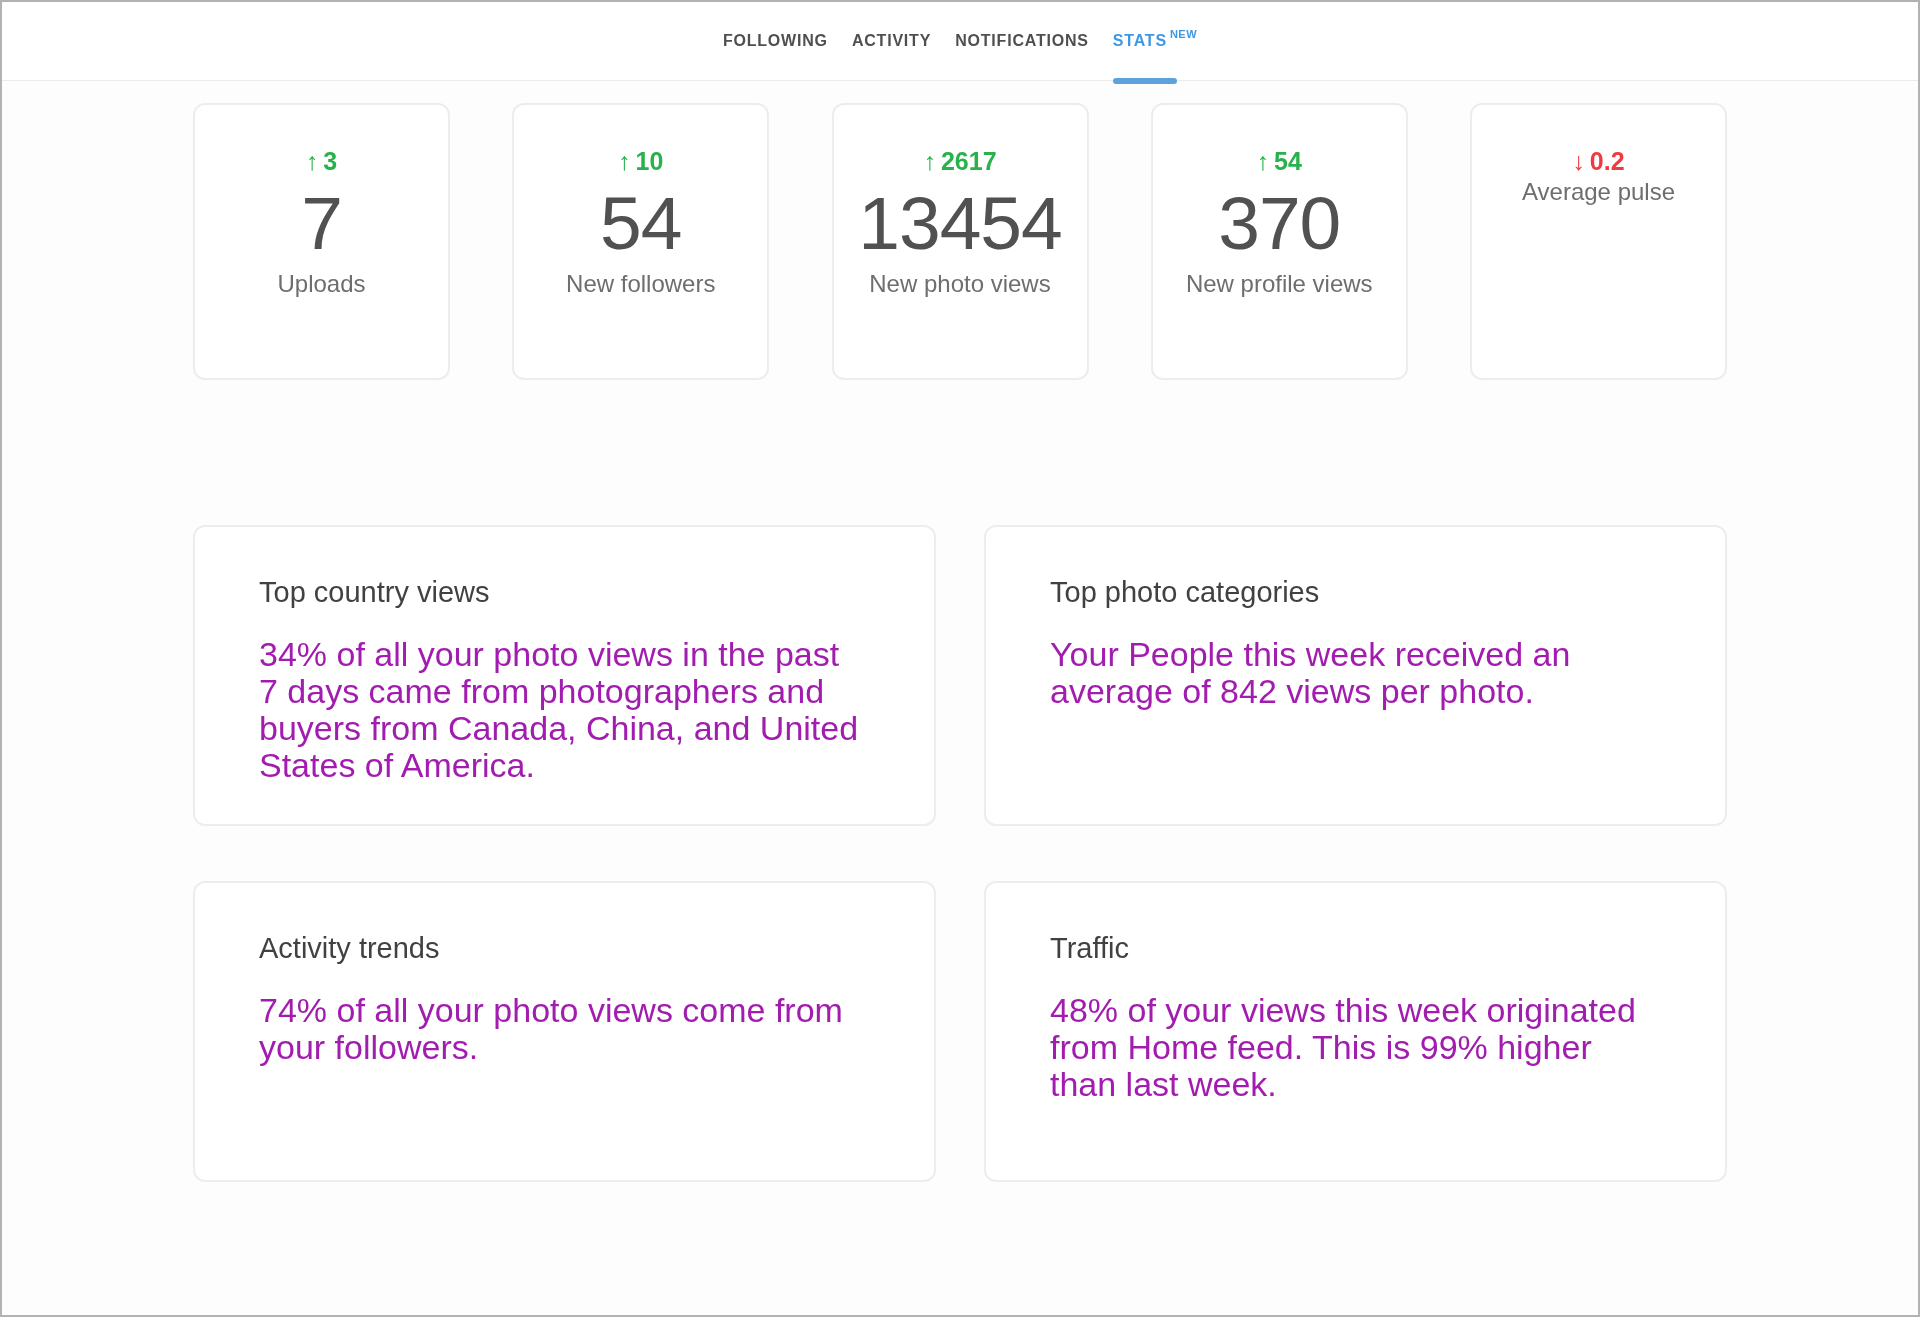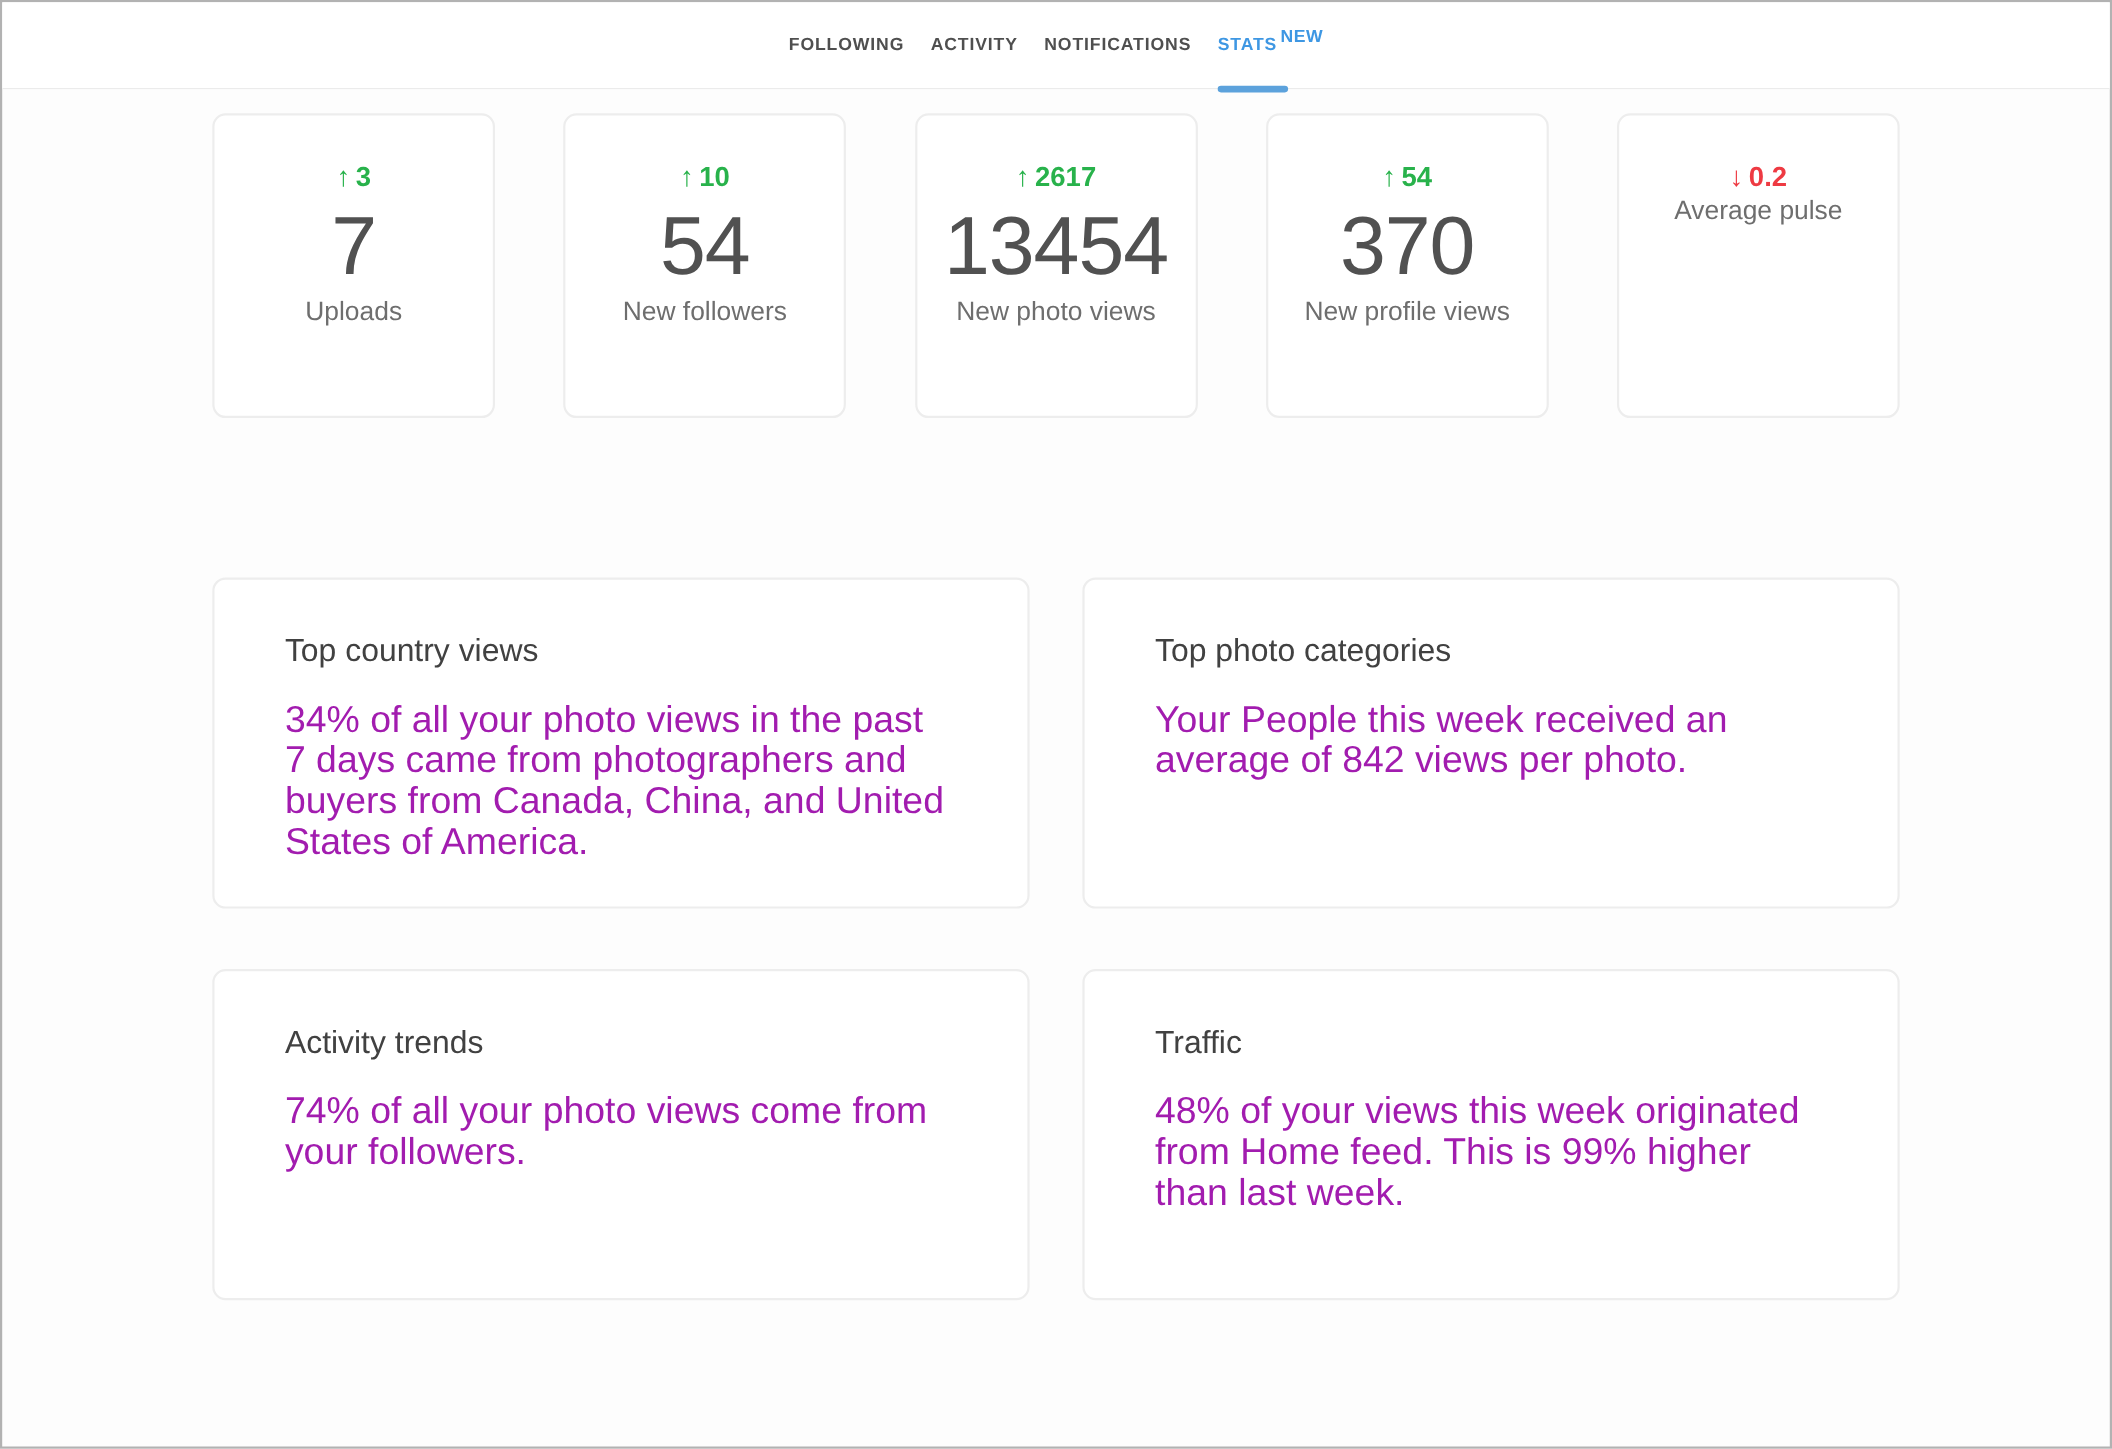--- a/index.html
+++ b/index.html
@@ -22,21 +22,21 @@
     height:79px;background:#ffffff;border-bottom:1px solid #ebebeb;
     display:flex;align-items:center;justify-content:center;gap:24px;
   }
   .tab{
     position:relative;height:100%;display:flex;align-items:center;
     font-size:16px;font-weight:bold;letter-spacing:0.8px;color:#4f4f4f;
     cursor:pointer;white-space:nowrap;
   }
   .tab.active{color:var(--accent-blue);justify-content:space-between;}
   .tab .sup{
-    font-size:16px;letter-spacing:0.5px;position:relative;top:-7px;margin-left:3px;
+    font-size:11px;letter-spacing:0.5px;position:relative;top:-7px;margin-left:3px;
   }
   .tab .underline{
     position:absolute;left:0;bottom:-4px;width:64px;height:6px;
     border-radius:3px;background:var(--underline-blue);
   }
   
   .container{width:1534px;margin:0 auto;}
   .period{
     margin-top:26px;height:26px;text-align:right;
     font-size:24px;color:#8f8f8f;

